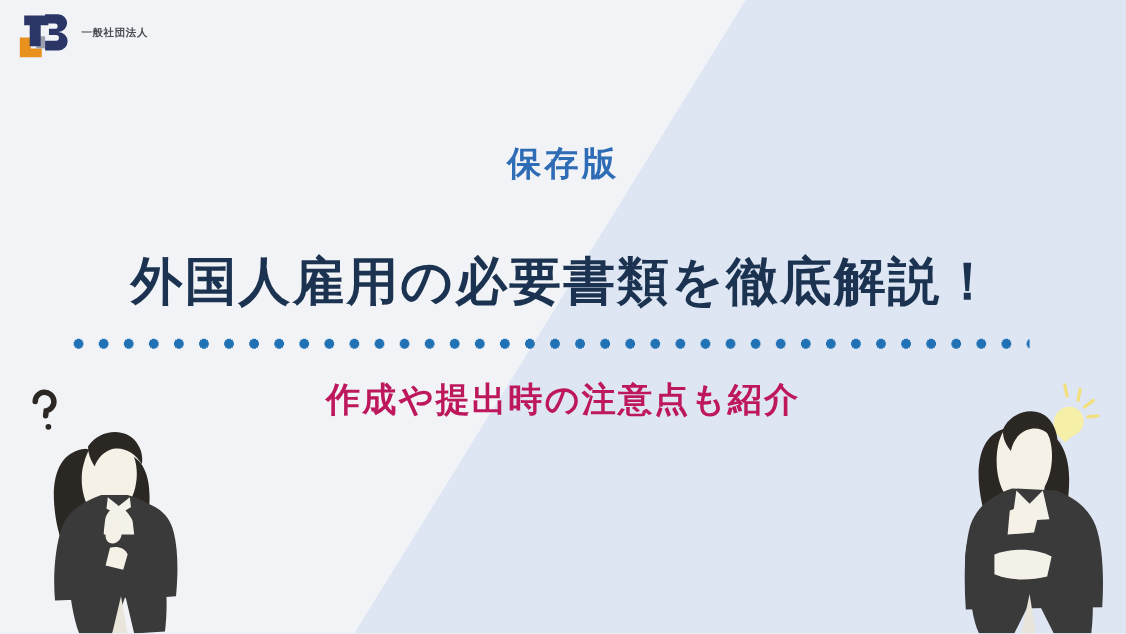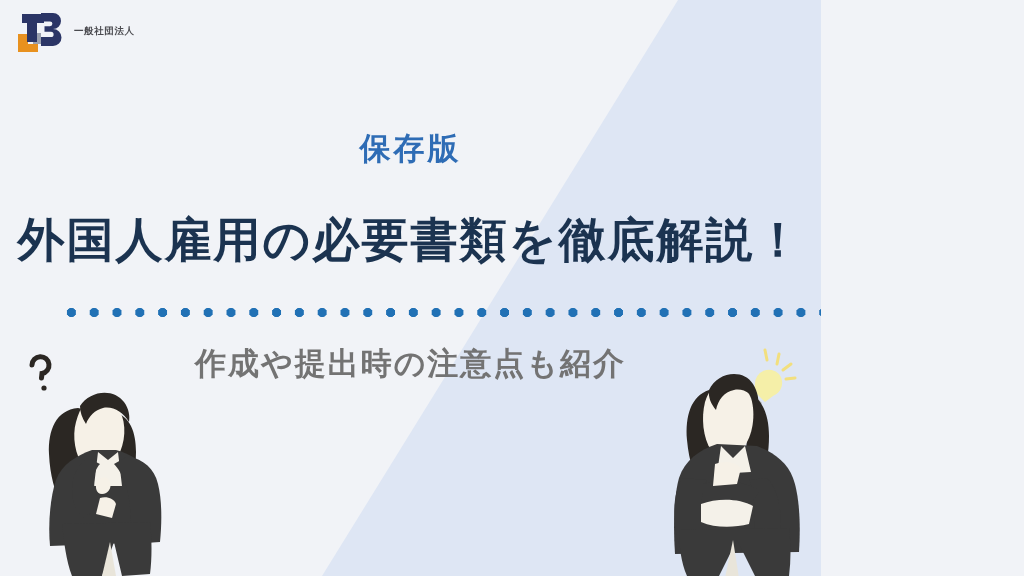--- a/index.html
+++ b/index.html
@@ -4,21 +4,21 @@
 <style>
   * { margin:0; padding:0; box-sizing:border-box; }
   html, body { width:1024px; height:576px; overflow:hidden; }
   body {
     font-family:"Liberation Sans","DejaVu Sans",sans-serif;
     background:#f1f3f7;
     position:relative;
   }
 
   
-  #stage { position:absolute; inset:0; width:821px; height:576px; overflow:hidden;padding-left:33px; }
+  #stage { position:absolute; inset:0; width:1024px; height:576px; overflow:hidden;padding-left:33px; }
 
   .bg-base {
     position:absolute; inset:0;
     background:#f1f3f7;
   }
   .bg-diagonal {
     position:absolute; inset:0;
     background:#dee6f4;
     clip-path: polygon(678px 0, 1024px 0, 1024px 576px, 322px 576px);
   }
@@ -44,34 +44,34 @@
   .content {
     position:absolute; left:0; right:0; top:0;
     z-index:10; text-align:center;
   }
   .badge {
     position:absolute; top:130px; left:0; right:0;
     font-size:31px; font-weight:700; color:#2e6cb5;
     letter-spacing:3px; line-height:1.2;
   }
   .headline {
-    position:absolute; top:212px; left:0; right:0;
+    position:absolute; top:228px; left:0; right:0;
     font-size:47px; font-weight:700; color:#1b3350;
     letter-spacing:2px; line-height:1.18; white-space:nowrap;
   }
   .dotted-rule {
     position:absolute; top:308px; left:60px; width:876px; height:9px;
     background-image: radial-gradient(circle closest-side, #2171b5 99%, transparent 100%);
     background-size:22.8px 9px;
     background-repeat:repeat-x;
     background-position:left center;
   }
   .subline {
     position:absolute; top:345px; left:0; right:0;
-    font-size:31px; font-weight:700; color:#737373;
+    font-size:31px; font-weight:700; color:#be185d;
     letter-spacing:2px; line-height:1.25; white-space:nowrap;
   }
 
   
   .figure { position:absolute; bottom:0; z-index:8; }
   .figure-left  { left:18px;  width:170px; height:230px; }
   .figure-right { right:6px;  width:160px; height:232px; }
 </style>
 </head>
 <body>

